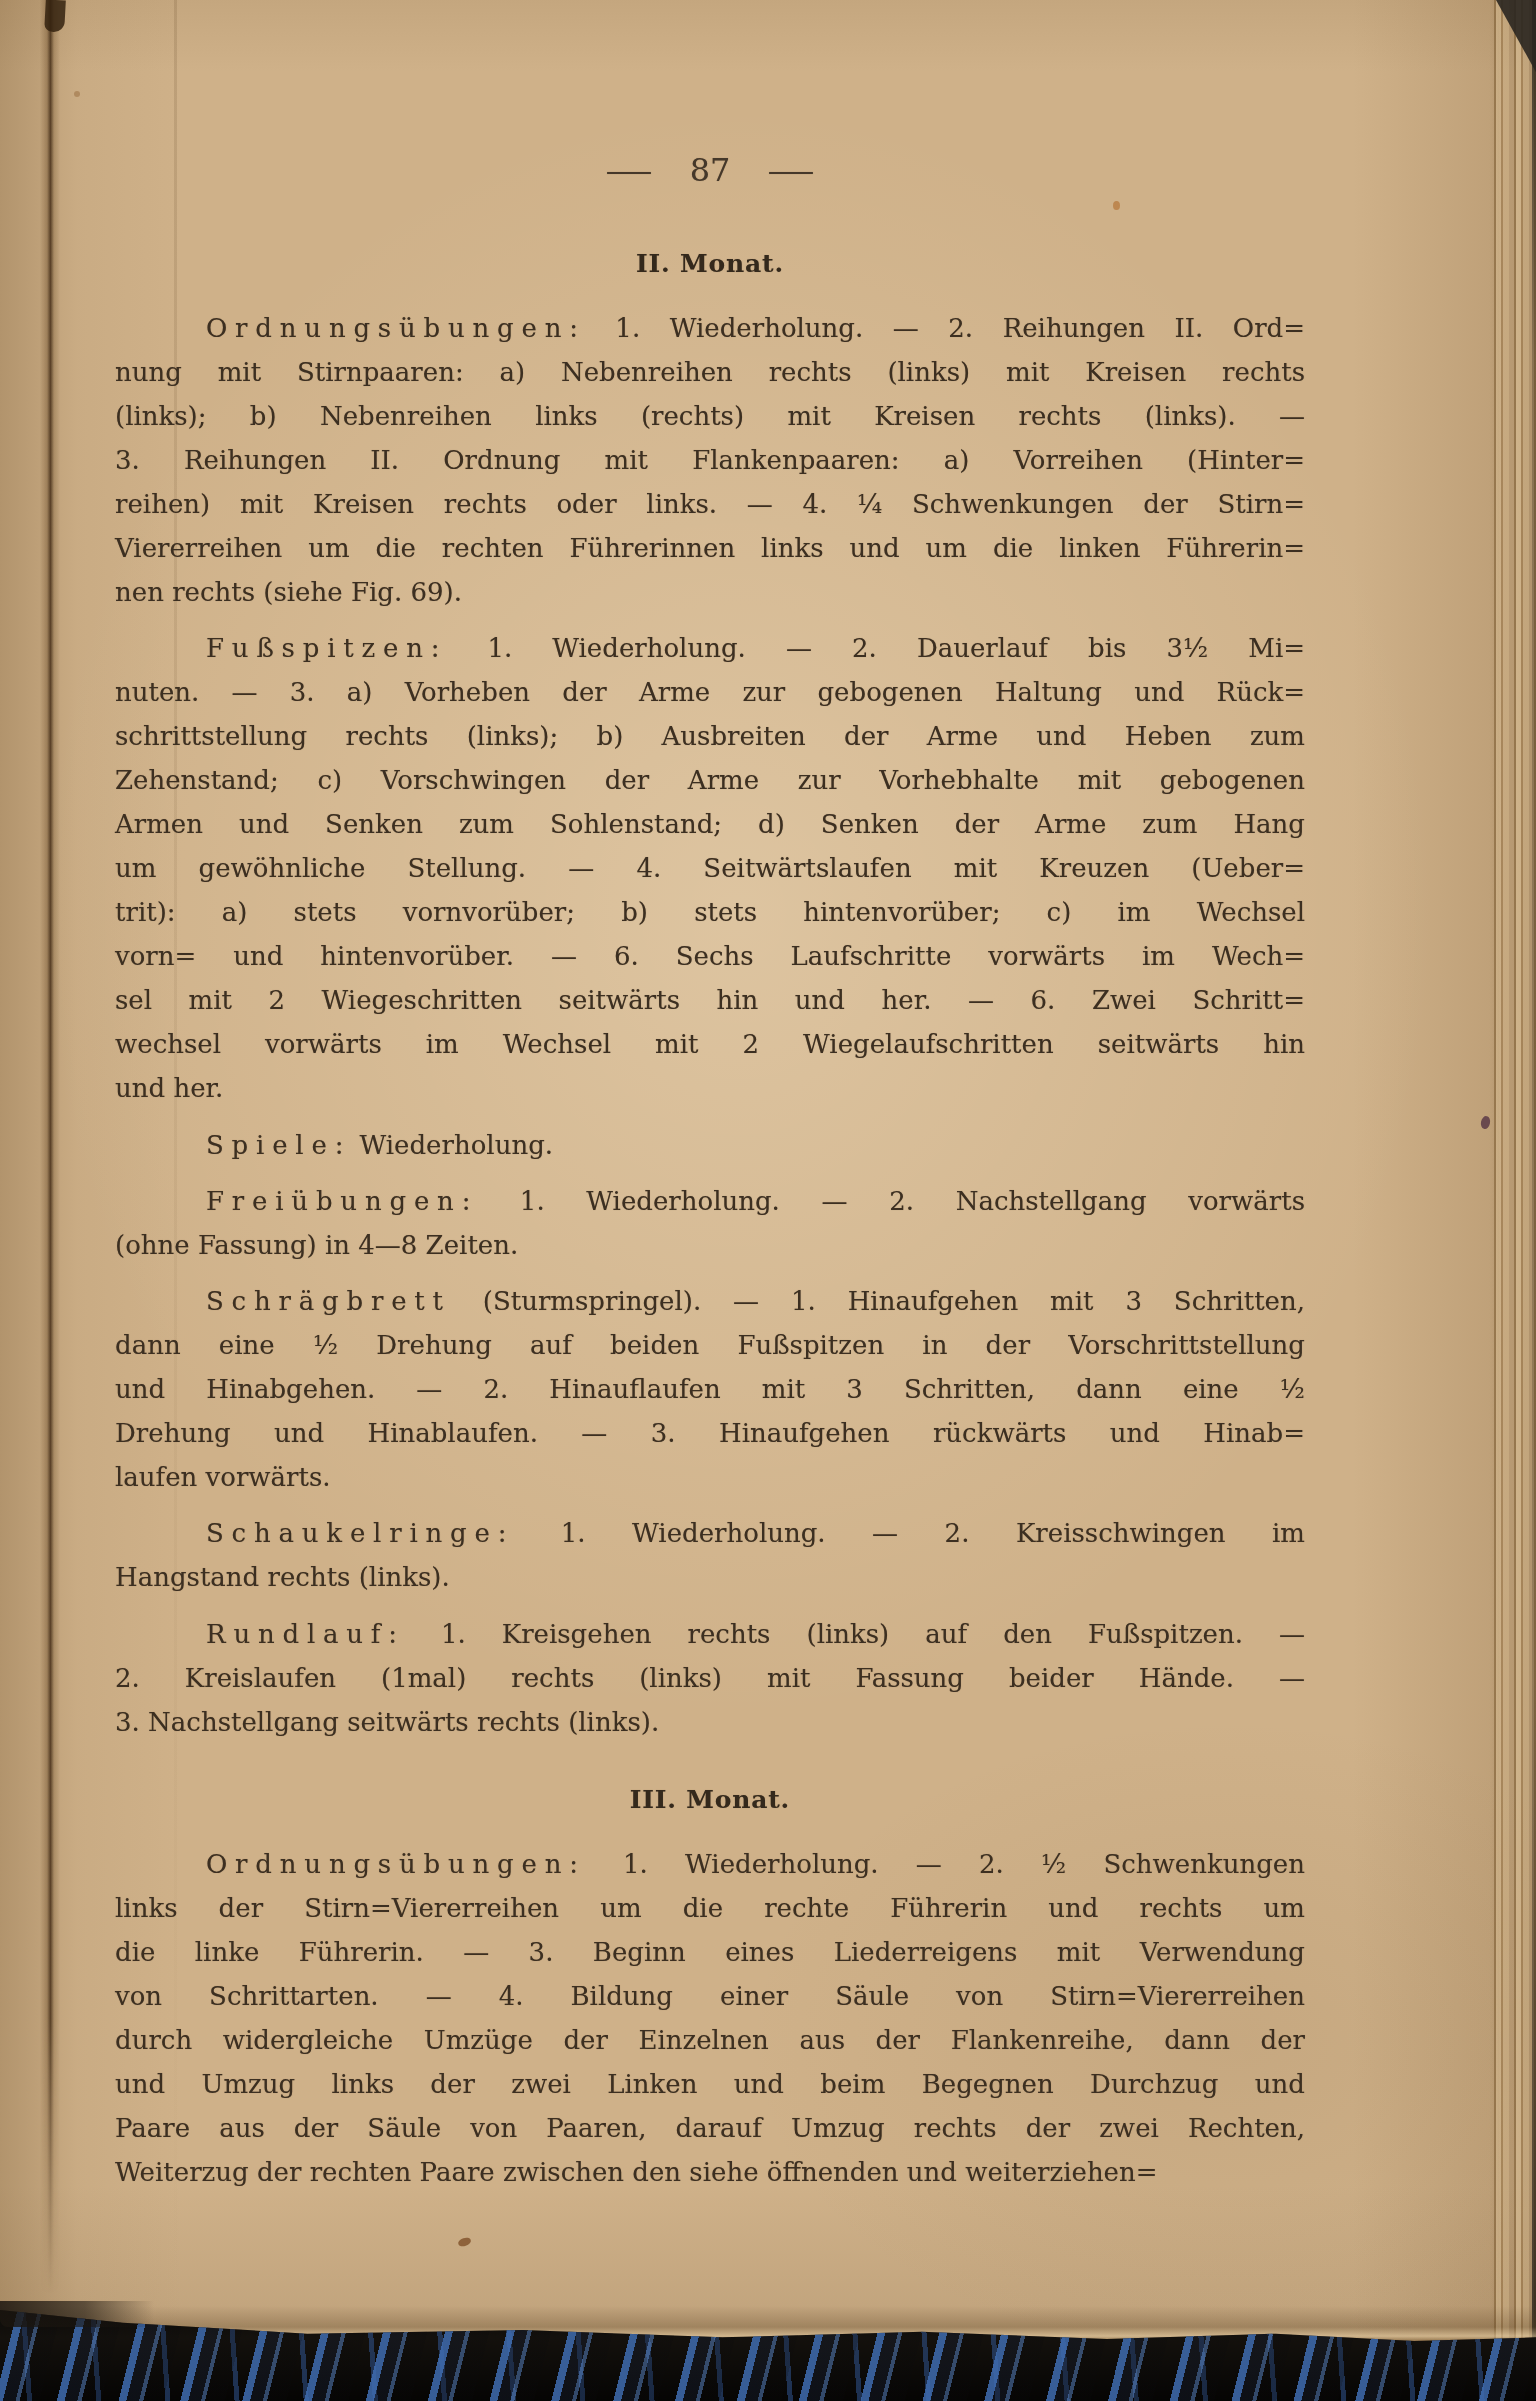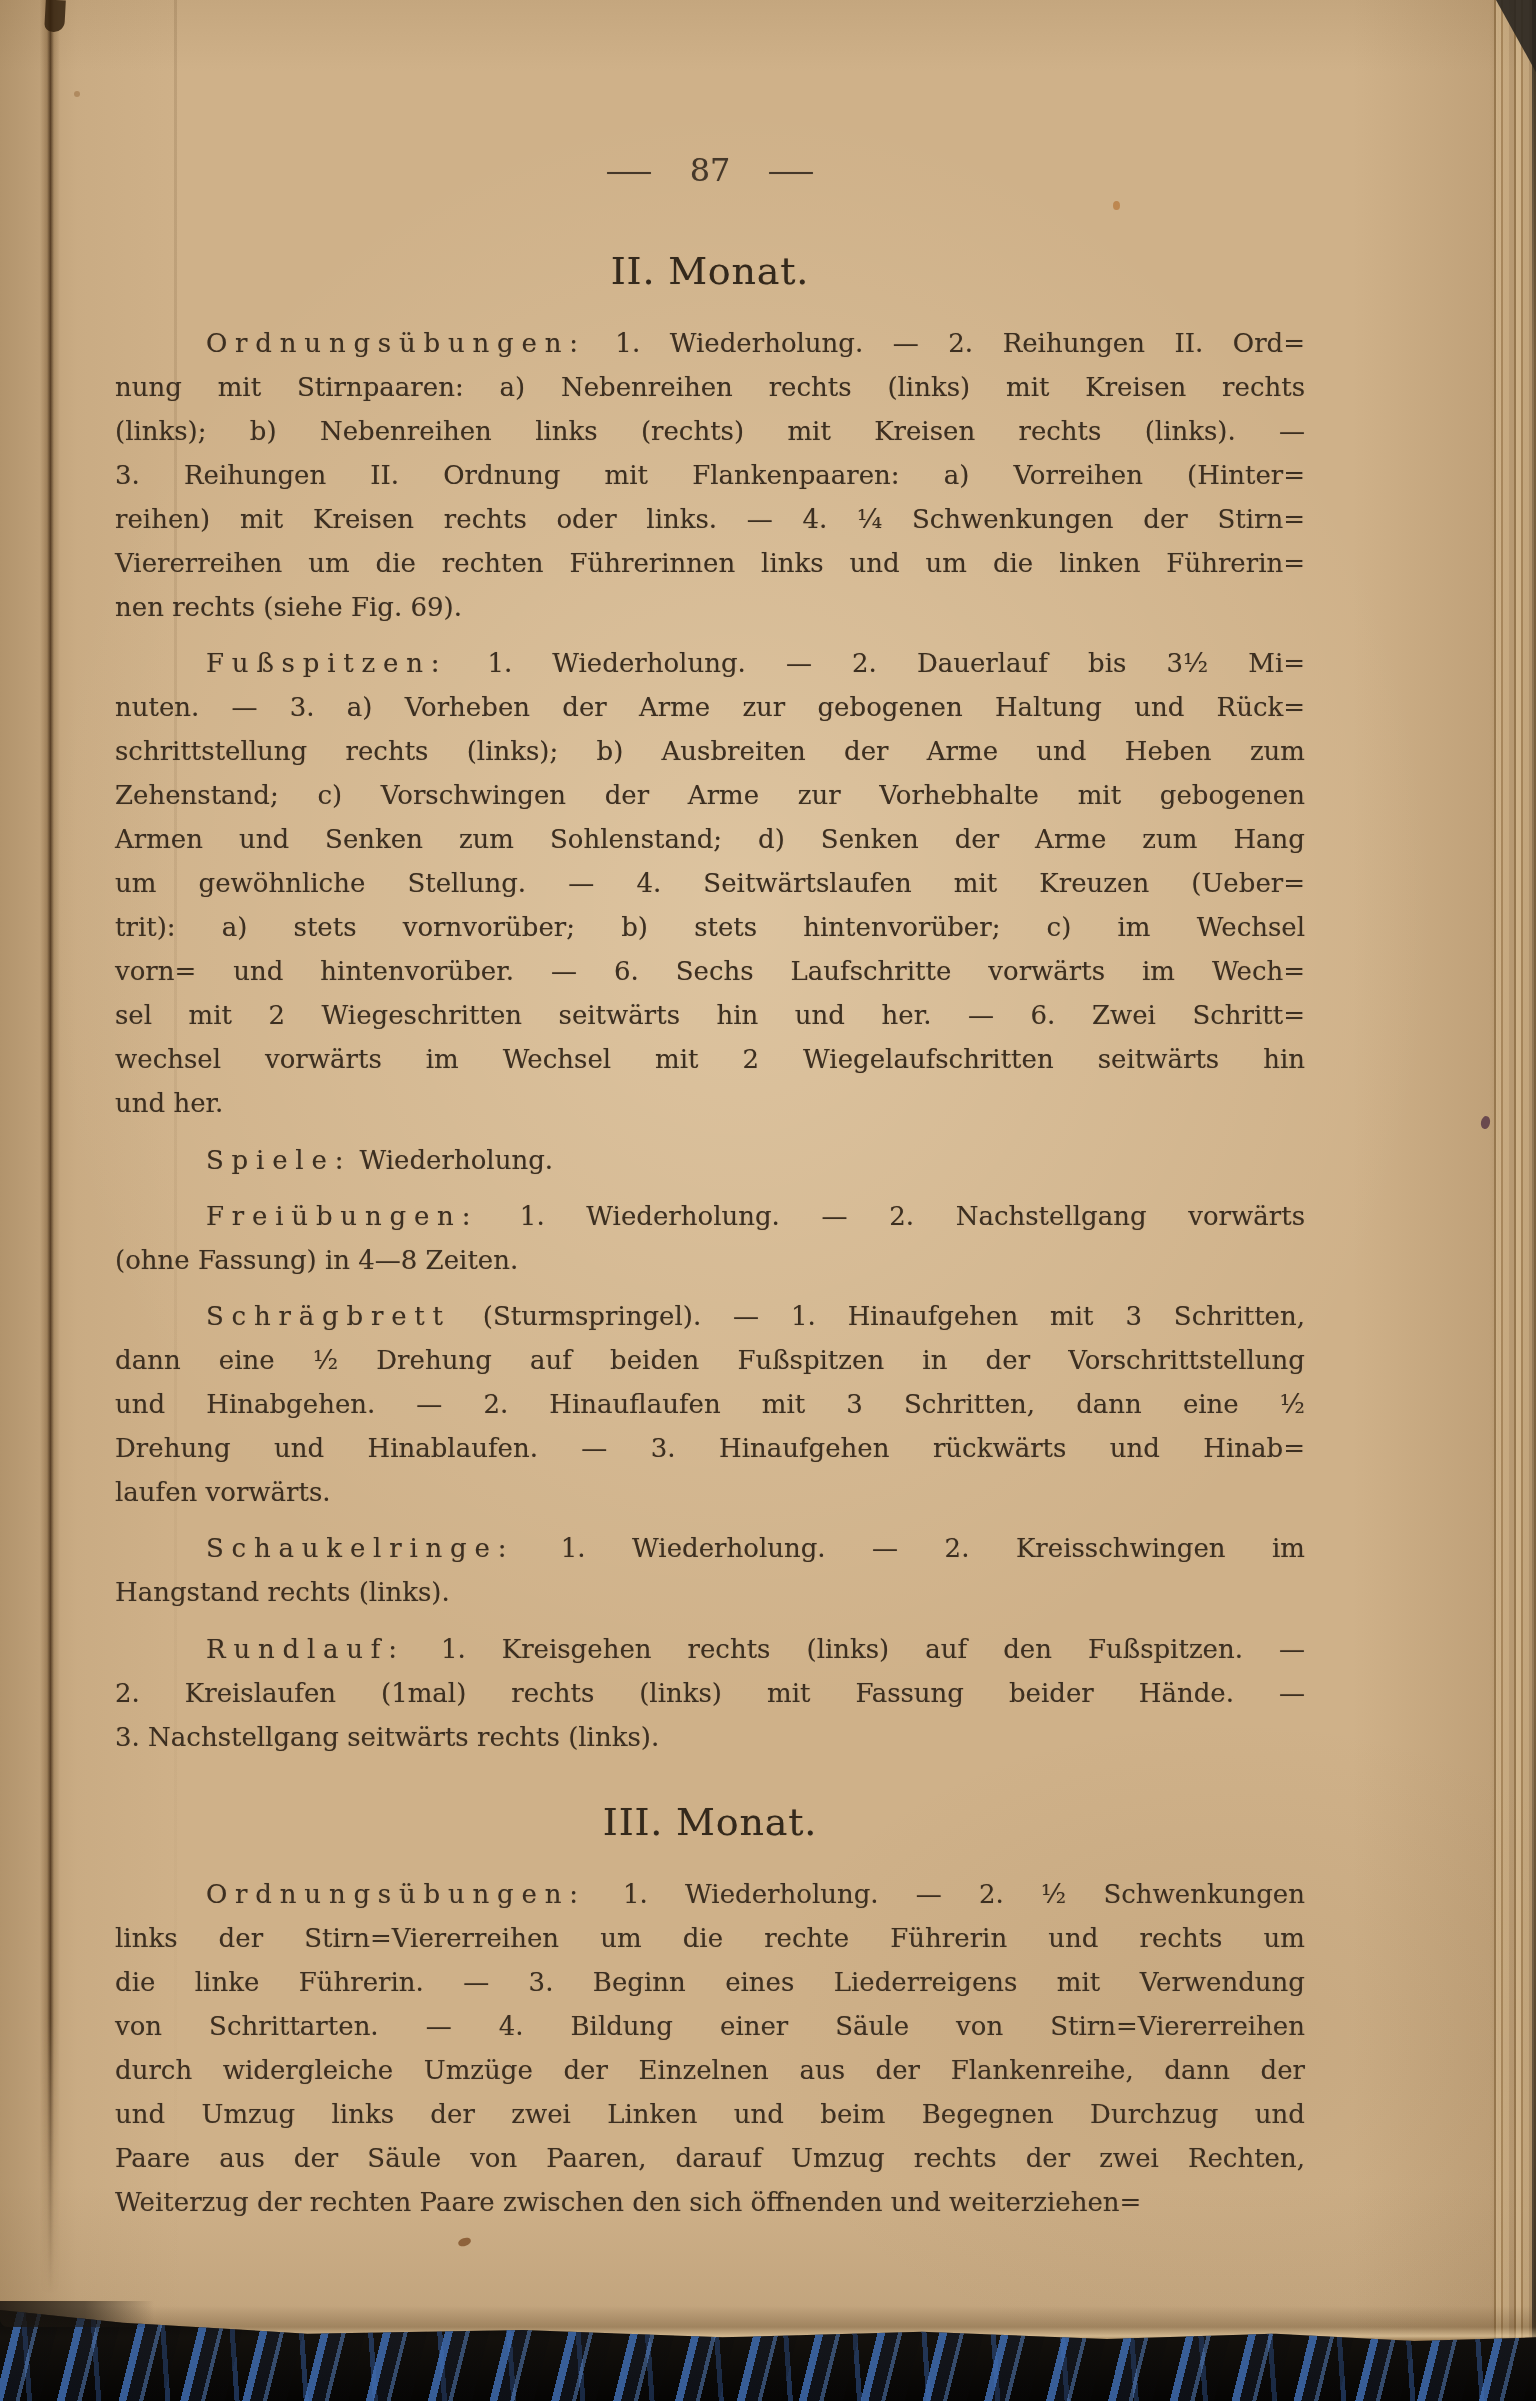--- a/index.html
+++ b/index.html
@@ -93,21 +93,21 @@
   .content{
     position:absolute;left:115px;top:151px;width:1190px;
     text-shadow:0 0 0.8px rgba(60,40,20,0.35);
   }
   .page-header{
     display:flex;justify-content:center;align-items:center;gap:45px;
     font-size:32px;color:#45382a;margin-bottom:60px;
   }
   .page-header .rule{letter-spacing:0;transform:scaleX(1.5);}
   .section-heading{
-    text-align:center;font-size:38px;font-weight:normal;color:#34291c;
+    text-align:center;font-size:25px;font-weight:bold;color:#34291c;
     margin:41px 0 28px 0;letter-spacing:0.8px;
   }
   #sections > .section-heading:first-child{margin-top:0;}
   .paragraph{margin:0 0 12.3px 0;}
   .line{
     font-size:26px;line-height:44px;white-space:nowrap;
     text-align:justify;text-align-last:justify;
   }
   .line.first{text-indent:91px;}
   .line.final{text-align-last:left;white-space:normal;}
@@ -186,21 +186,21 @@
         </div>
         <div class="section-heading">III. Monat.</div>
         <div class="paragraph">
           <div class="line first"><span class="sperr">Ordnungsübungen:</span> 1. Wiederholung. — 2. ¹⁄₂ Schwenkungen</div>
           <div class="line">links der Stirn=Viererreihen um die rechte Führerin und rechts um</div>
           <div class="line">die linke Führerin. — 3. Beginn eines Liederreigens mit Verwendung</div>
           <div class="line">von Schrittarten. — 4. Bildung einer Säule von Stirn=Viererreihen</div>
           <div class="line">durch widergleiche Umzüge der Einzelnen aus der Flankenreihe, dann der</div>
           <div class="line">und Umzug links der zwei Linken und beim Begegnen Durchzug und</div>
           <div class="line">Paare aus der Säule von Paaren, darauf Umzug rechts der zwei Rechten,</div>
-          <div class="line final">Weiterzug der rechten Paare zwischen den sich öffnenden und weiterziehen=</div>
+          <div class="line final">Weiterzug der rechten Paare zwischen den siehe öffnenden und weiterziehen=</div>
         </div>
       </div>
   </div>
 
   <div class="bottom-shadow"></div>
   <div class="bottom-band"></div>
   <div class="bottom-band-left"></div>
 
 </div>
 

